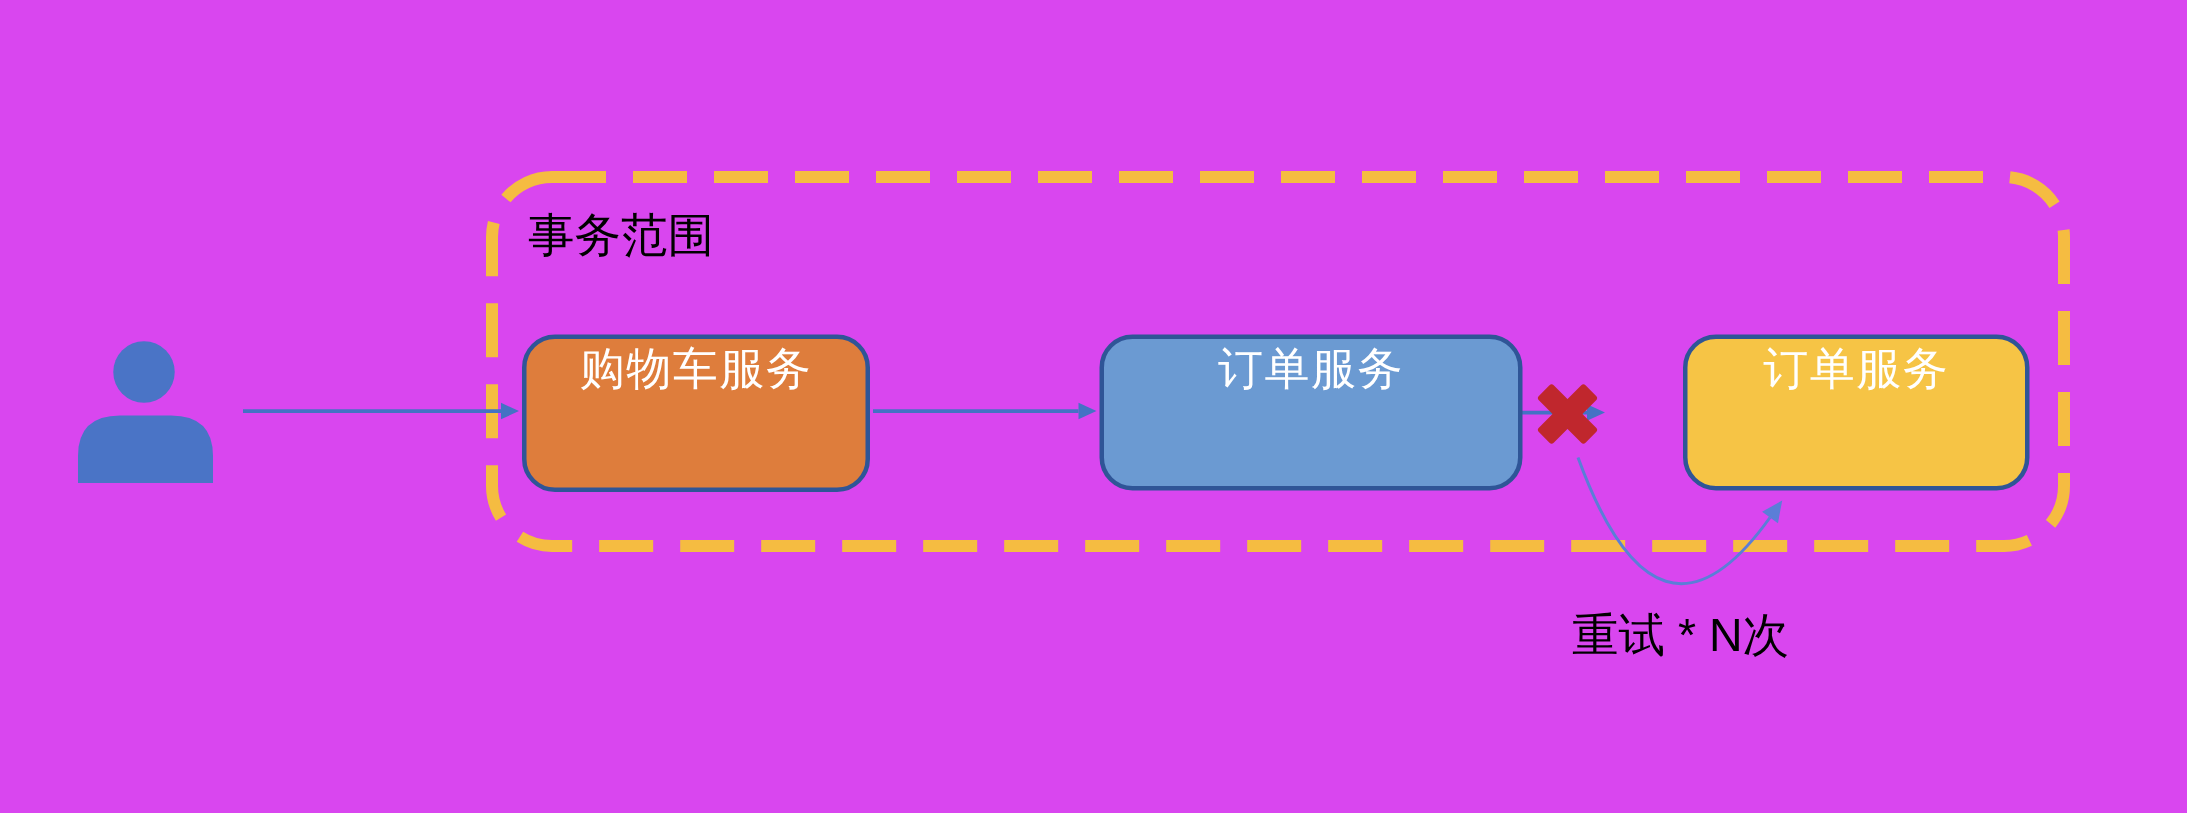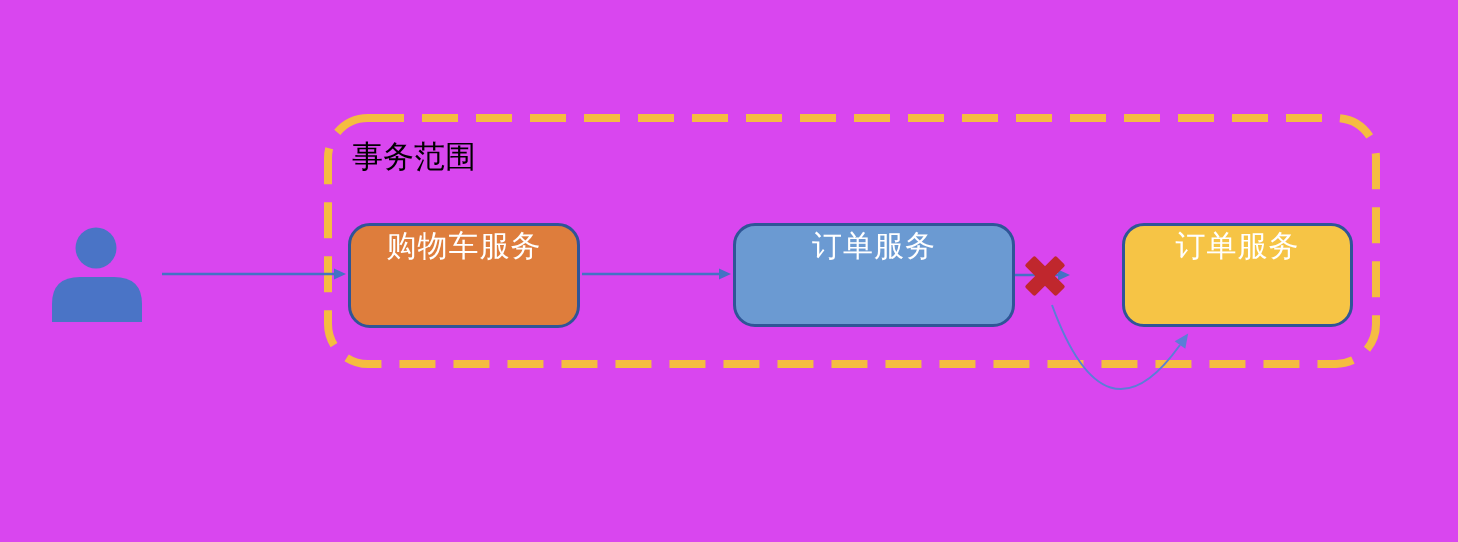--- a/index.html
+++ b/index.html
@@ -89,14 +89,15 @@
   </div>
 
   <div id="node-order" class="node" style="background: rgb(107, 154, 210);">
     <span>订单服务</span>
   </div>
 
   <div id="node-payment" class="node" style="background: rgb(246, 196, 69);">
     <span>订单服务</span>
   </div>
 
+  <div id="retry-label" class="floating-label">重试 * N次</div>
 
 </div>
 
 </body></html>

